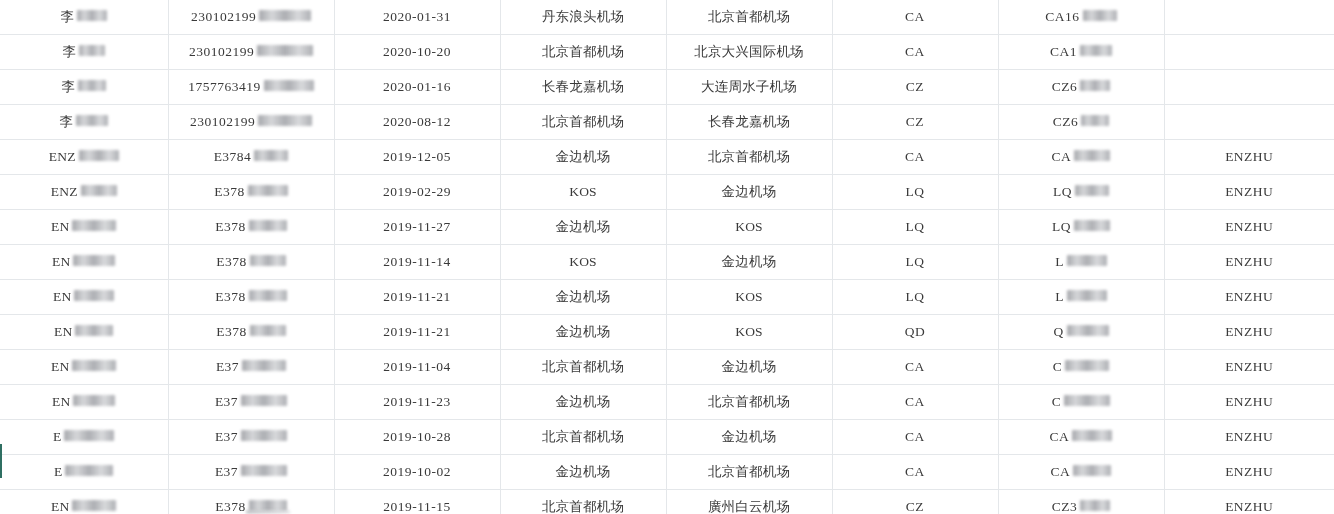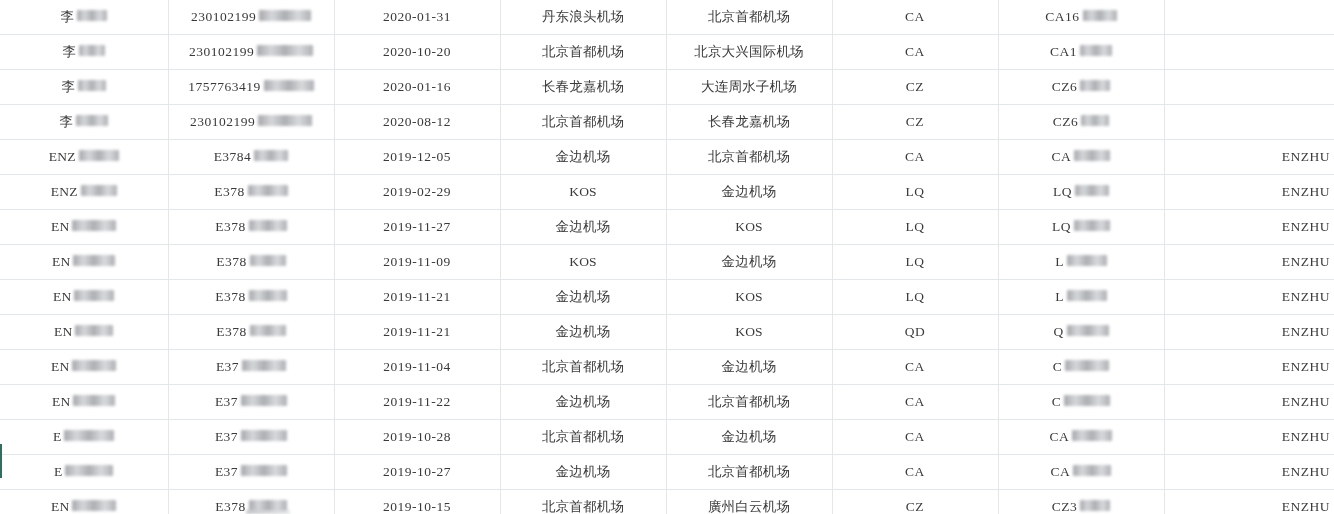--- a/index.html
+++ b/index.html
@@ -32,21 +32,20 @@
     height: 34px;
     padding: 0 4px;
     text-align: center;
     vertical-align: middle;
     white-space: nowrap;
     overflow: hidden;
     color: #3a3a3a;
   }
   table.flight-table td.last-col {
     border-right: none;
-    text-align: right;
   }
   table.flight-table tr td:first-child {
     border-left: none;
   }
   
   col.c-name   { width: 168px; }
   col.c-id     { width: 166px; }
   col.c-date   { width: 166px; }
   col.c-from   { width: 166px; }
   col.c-to     { width: 166px; }
@@ -334,21 +333,21 @@
         <tr>
           <td><span class="cell-inner">
               <span class="txt">EN</span>
               <span class="redact dark" style="width: 42px;"></span>
             </span></td>
           <td><span class="cell-inner">
               <span class="txt txt-mono">E378</span>
               <span class="redact dark" style="width: 36px;"></span>
             </span></td>
           <td><span class="cell-inner">
-              <span class="txt txt-mono">2019-11-09</span>
+              <span class="txt txt-mono">2019-11-14</span>
             </span></td>
           <td><span class="cell-inner">
               <span class="txt">KOS</span>
             </span></td>
           <td><span class="cell-inner">
               <span class="txt">金边机场</span>
             </span></td>
           <td><span class="cell-inner">
               <span class="txt txt-mono">LQ</span>
             </span></td>
@@ -450,21 +449,21 @@
         <tr>
           <td><span class="cell-inner">
               <span class="txt">EN</span>
               <span class="redact dark" style="width: 42px;"></span>
             </span></td>
           <td><span class="cell-inner">
               <span class="txt txt-mono">E37</span>
               <span class="redact dark" style="width: 46px;"></span>
             </span></td>
           <td><span class="cell-inner">
-              <span class="txt txt-mono">2019-11-22</span>
+              <span class="txt txt-mono">2019-11-23</span>
             </span></td>
           <td><span class="cell-inner">
               <span class="txt">金边机场</span>
             </span></td>
           <td><span class="cell-inner">
               <span class="txt">北京首都机场</span>
             </span></td>
           <td><span class="cell-inner">
               <span class="txt txt-mono">CA</span>
             </span></td>
@@ -508,21 +507,21 @@
         <tr>
           <td><span class="cell-inner">
               <span class="txt">E</span>
               <span class="redact dark" style="width: 48px;"></span>
             </span></td>
           <td><span class="cell-inner">
               <span class="txt txt-mono">E37</span>
               <span class="redact dark" style="width: 46px;"></span>
             </span></td>
           <td><span class="cell-inner">
-              <span class="txt txt-mono">2019-10-27</span>
+              <span class="txt txt-mono">2019-10-02</span>
             </span></td>
           <td><span class="cell-inner">
               <span class="txt">金边机场</span>
             </span></td>
           <td><span class="cell-inner">
               <span class="txt">北京首都机场</span>
             </span></td>
           <td><span class="cell-inner">
               <span class="txt txt-mono">CA</span>
             </span></td>
@@ -537,21 +536,21 @@
         <tr>
           <td><span class="cell-inner">
               <span class="txt">EN</span>
               <span class="redact dark" style="width: 44px;"></span>
             </span></td>
           <td><span class="cell-inner">
               <span class="txt txt-mono">E378</span>
               <span class="redact dark" style="width: 38px;"></span>
             </span></td>
           <td><span class="cell-inner">
-              <span class="txt txt-mono">2019-10-15</span>
+              <span class="txt txt-mono">2019-11-15</span>
             </span></td>
           <td><span class="cell-inner">
               <span class="txt">北京首都机场</span>
             </span></td>
           <td><span class="cell-inner">
               <span class="txt">廣州白云机场</span>
             </span></td>
           <td><span class="cell-inner">
               <span class="txt txt-mono">CZ</span>
             </span></td>

